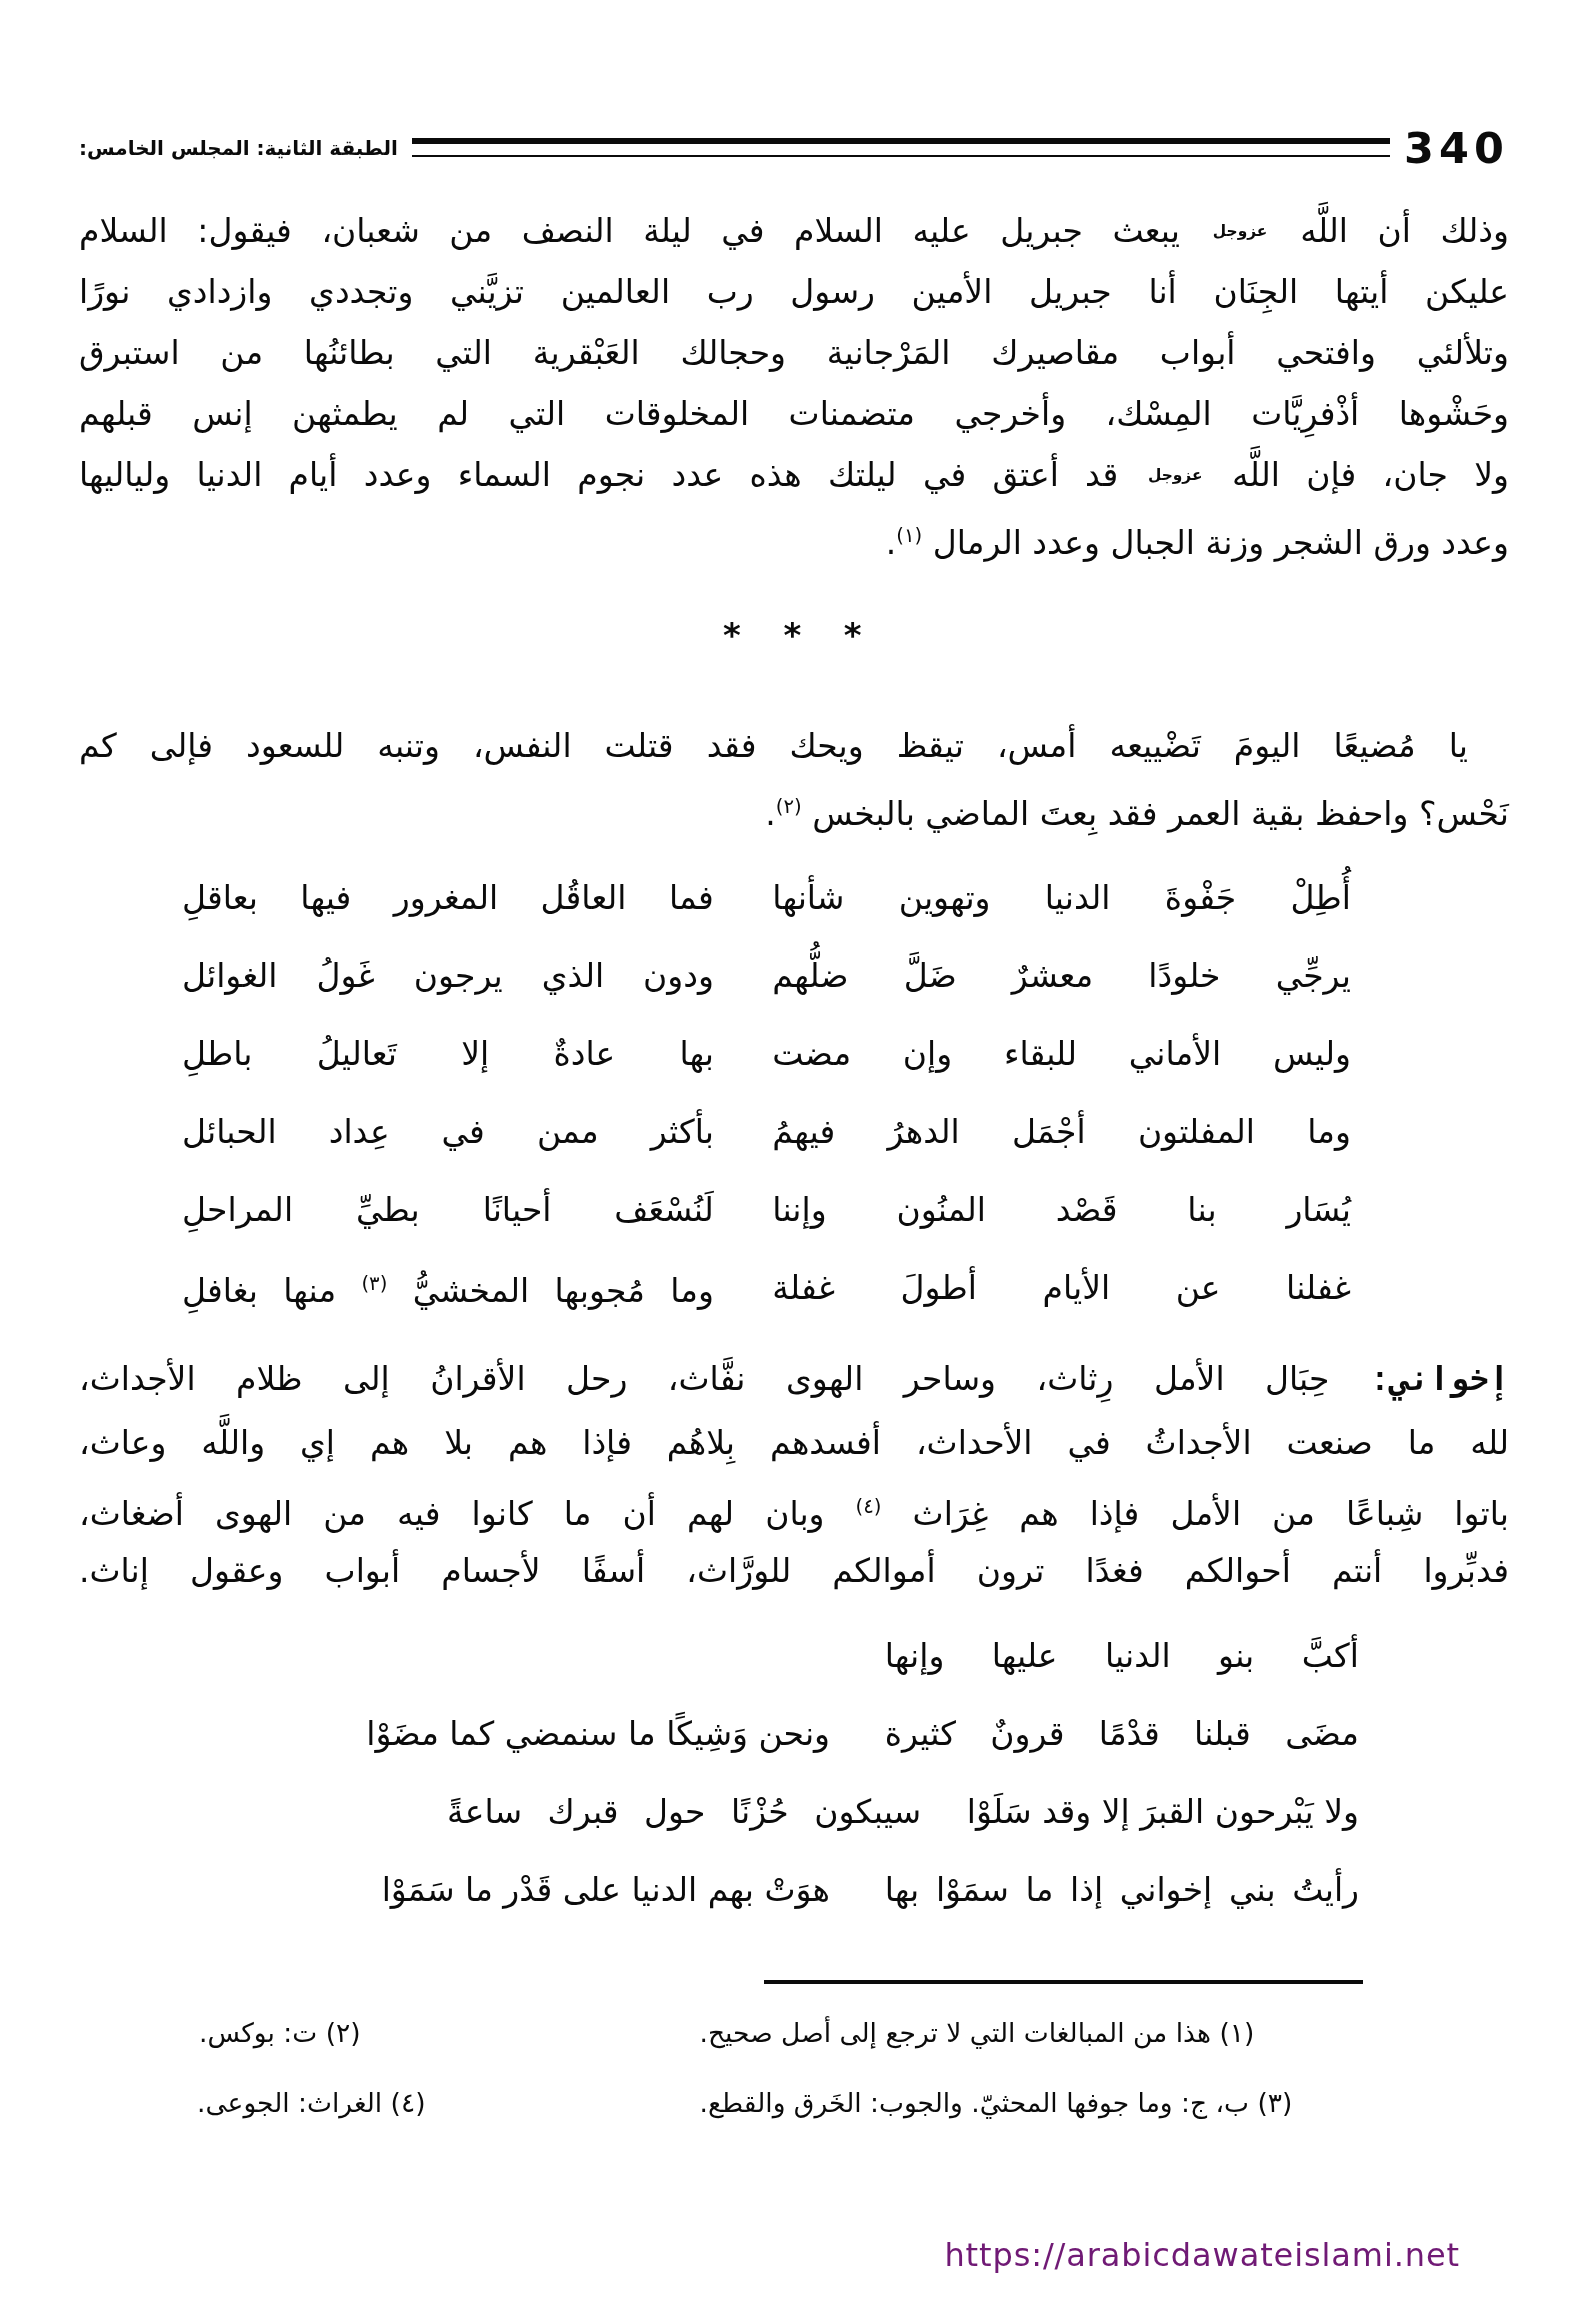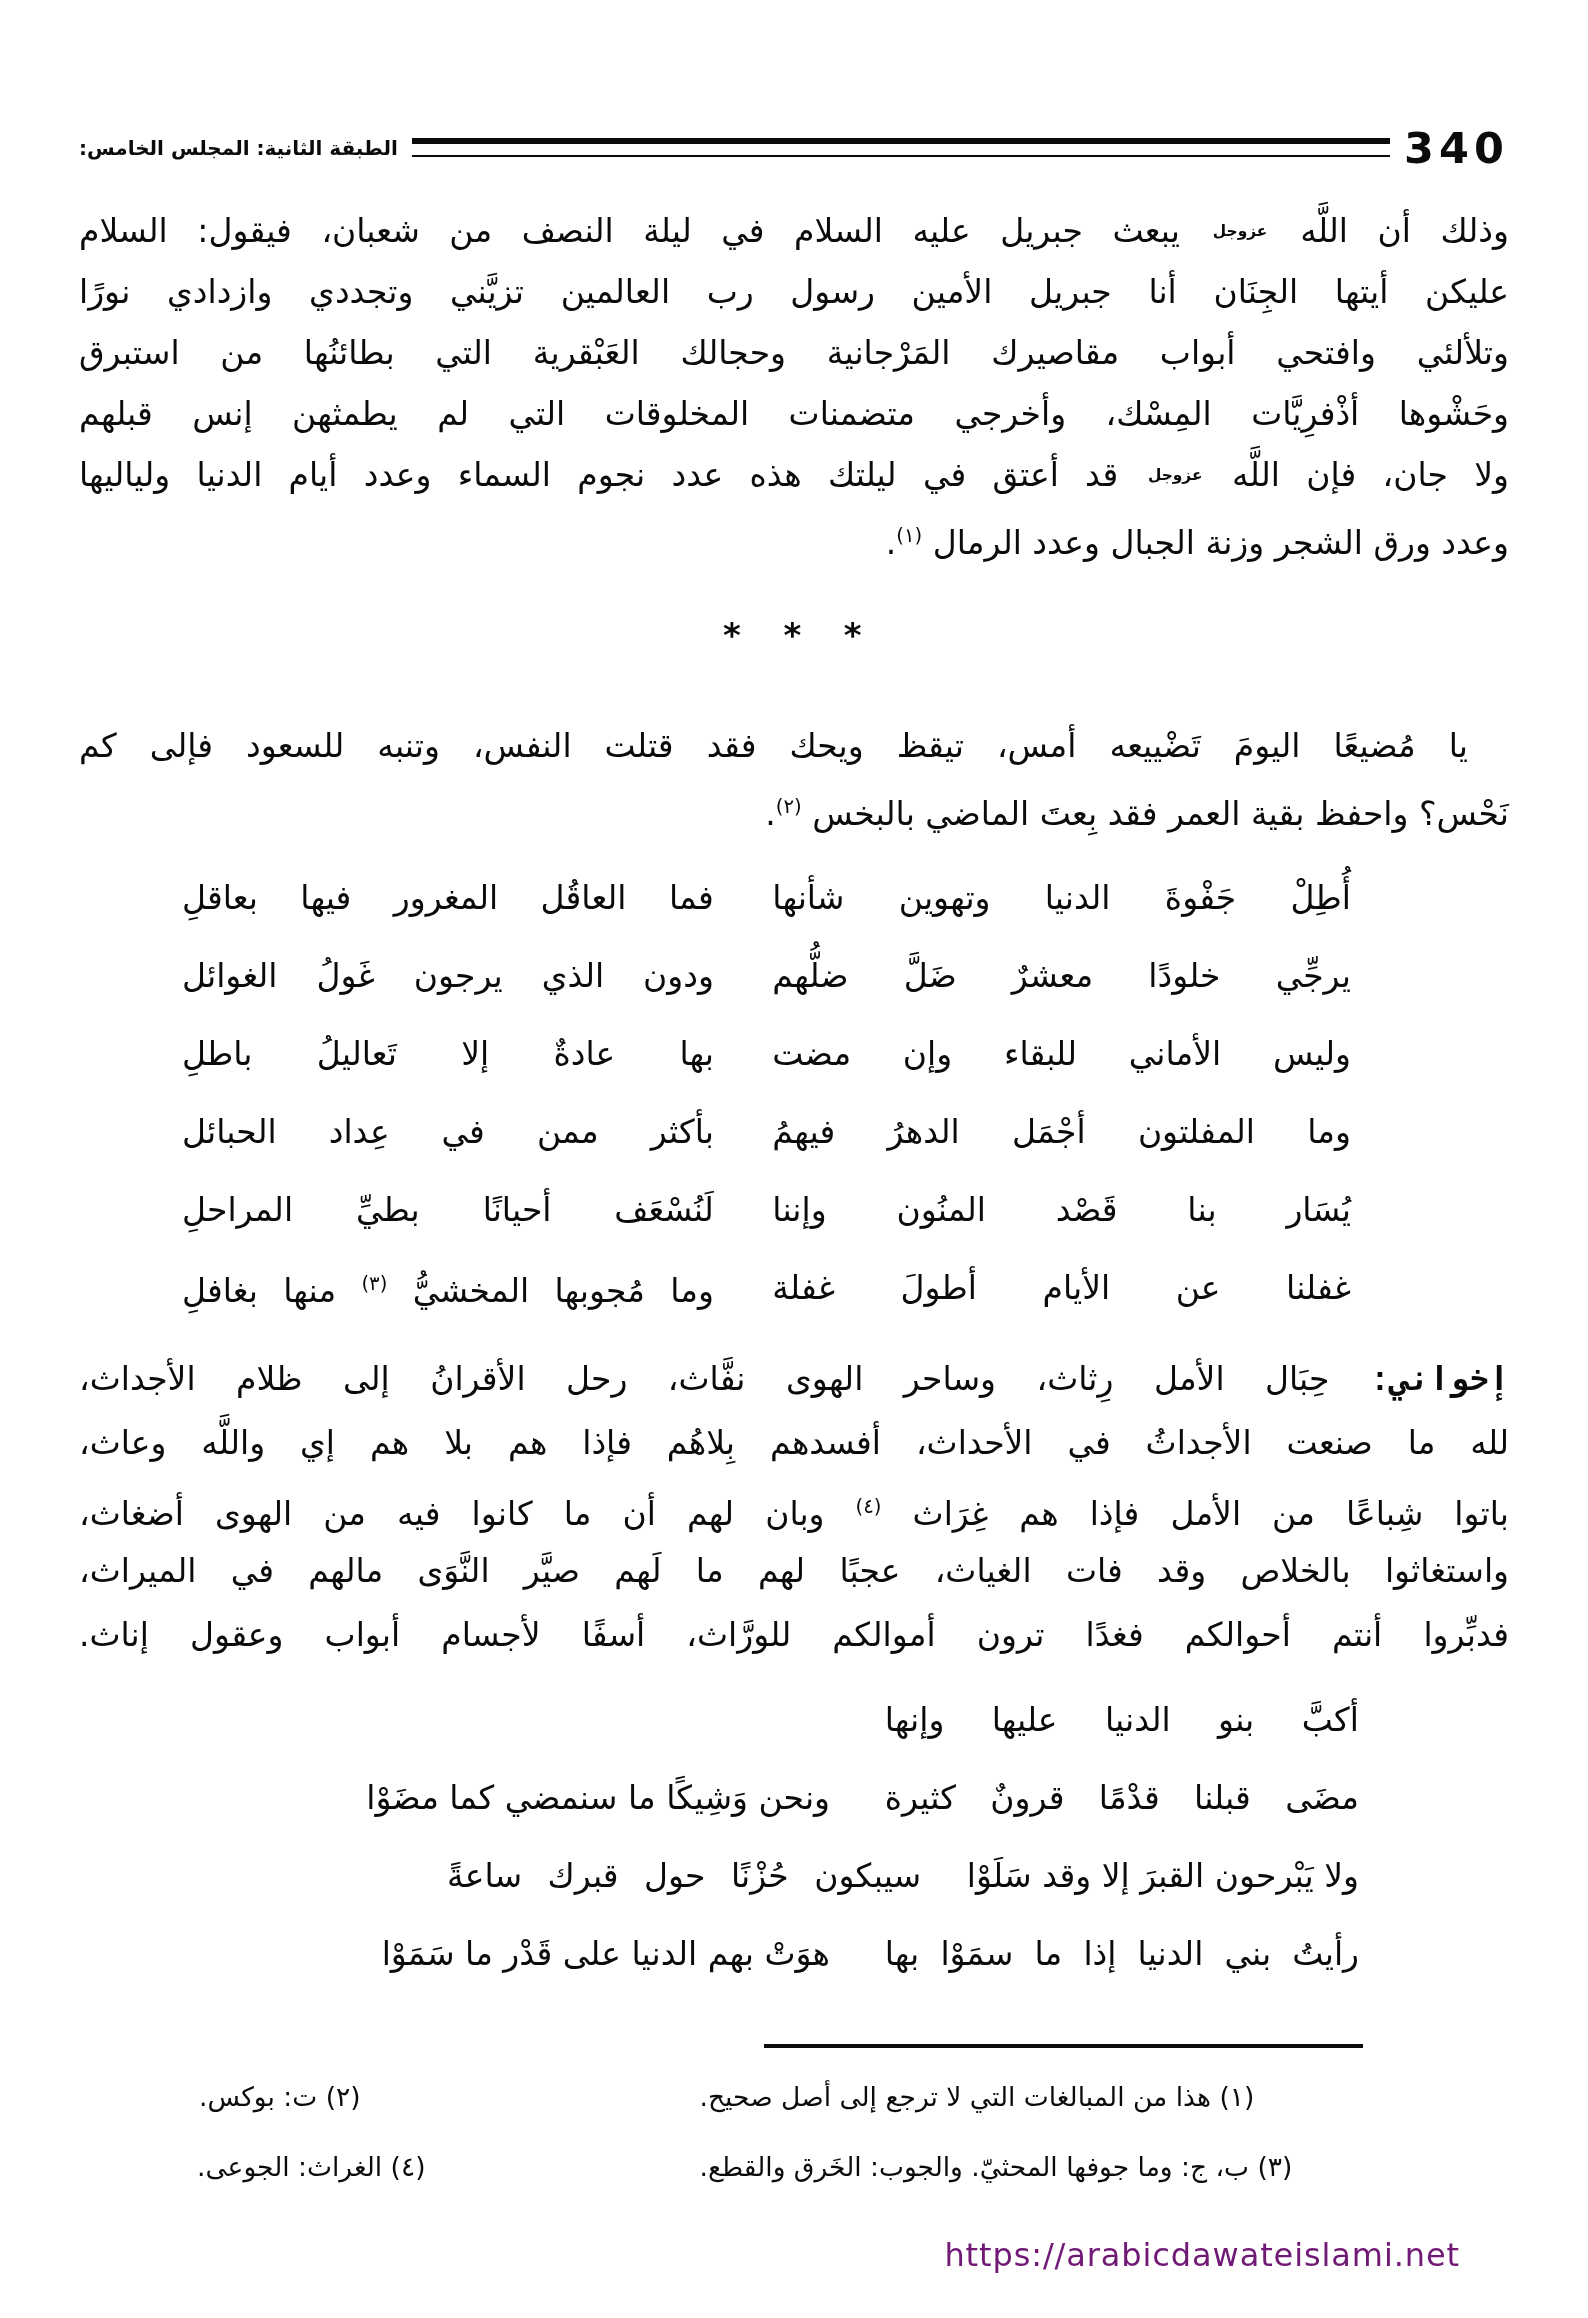--- a/index.html
+++ b/index.html
@@ -190,38 +190,37 @@
       <div class="vrow">
         <div class="hemi hr">غفلنا عن الأيام أطولَ غفلة</div>
         <div class="hemi hl"><span>وما مُجوبها المخشيُّ</span> <span class="ref">(٣)</span> <span>منها بغافلِ</span></div>
       </div>
     </div>
 
     <div class="para p3">
       <p class="line"><span class="lead">إخواني:</span> <span>حِبَال الأمل رِثاث، وساحر الهوى نفَّاث، رحل الأقرانُ إلى ظلام الأجداث،</span></p>
       <p class="line">لله ما صنعت الأجداثُ في الأحداث، أفسدهم بِلاهُم فإذا هم بلا هم إي واللَّه وعاث،</p>
       <p class="line"><span>باتوا شِباعًا من الأمل فإذا هم غِرَاث</span> <span class="ref">(٤)</span> <span>وبان لهم أن ما كانوا فيه من الهوى أضغاث،</span></p>
-      <p class="line">واستغاثوا بالخلاص وقد فات الغياث، عجبًا لهم ما لَهم صيَّر النَّوَى مالهم في الميراث،</p>
       <p class="line">فدبِّروا أنتم أحوالكم فغدًا ترون أموالكم للورَّاث، أسفًا لأجسام أبواب وعقول إناث.</p>
     </div>
 
     <div class="poem poem2">
       <div class="vrow">
         <div class="hemi hr">أكبَّ بنو الدنيا عليها وإنها</div>
       </div>
       <div class="vrow">
         <div class="hemi hr">مضَى قبلنا قدْمًا قرونٌ كثيرة</div>
         <div class="hemi hl">ونحن وَشِيكًا ما سنمضي كما مضَوْا</div>
       </div>
       <div class="vrow">
         <div class="hemi hl">ولا يَبْرحون القبرَ إلا وقد سَلَوْا</div>
         <div class="hemi hr">سيبكون حُزْنًا حول قبرك ساعةً</div>
       </div>
       <div class="vrow">
-        <div class="hemi hr">رأيتُ بني الدنيا إذا ما سمَوْا بها</div>
+        <div class="hemi hr">رأيتُ بني إخواني إذا ما سمَوْا بها</div>
         <div class="hemi hl">هوَتْ بهم الدنيا على قَدْر ما سَمَوْا</div>
       </div>
     </div>
 
     <div class="fn-rule"></div>
     <div class="footnotes">
       <div class="fn-col-right">
         <p class="fn"><span class="fn-num">(١)</span> <span>هذا من المبالغات التي لا ترجع إلى أصل صحيح.</span></p>
         <p class="fn"><span class="fn-num">(٣)</span> <span>ب، ج: وما جوفها المحثيّ. والجوب: الخَرق والقطع.</span></p>
       </div>

